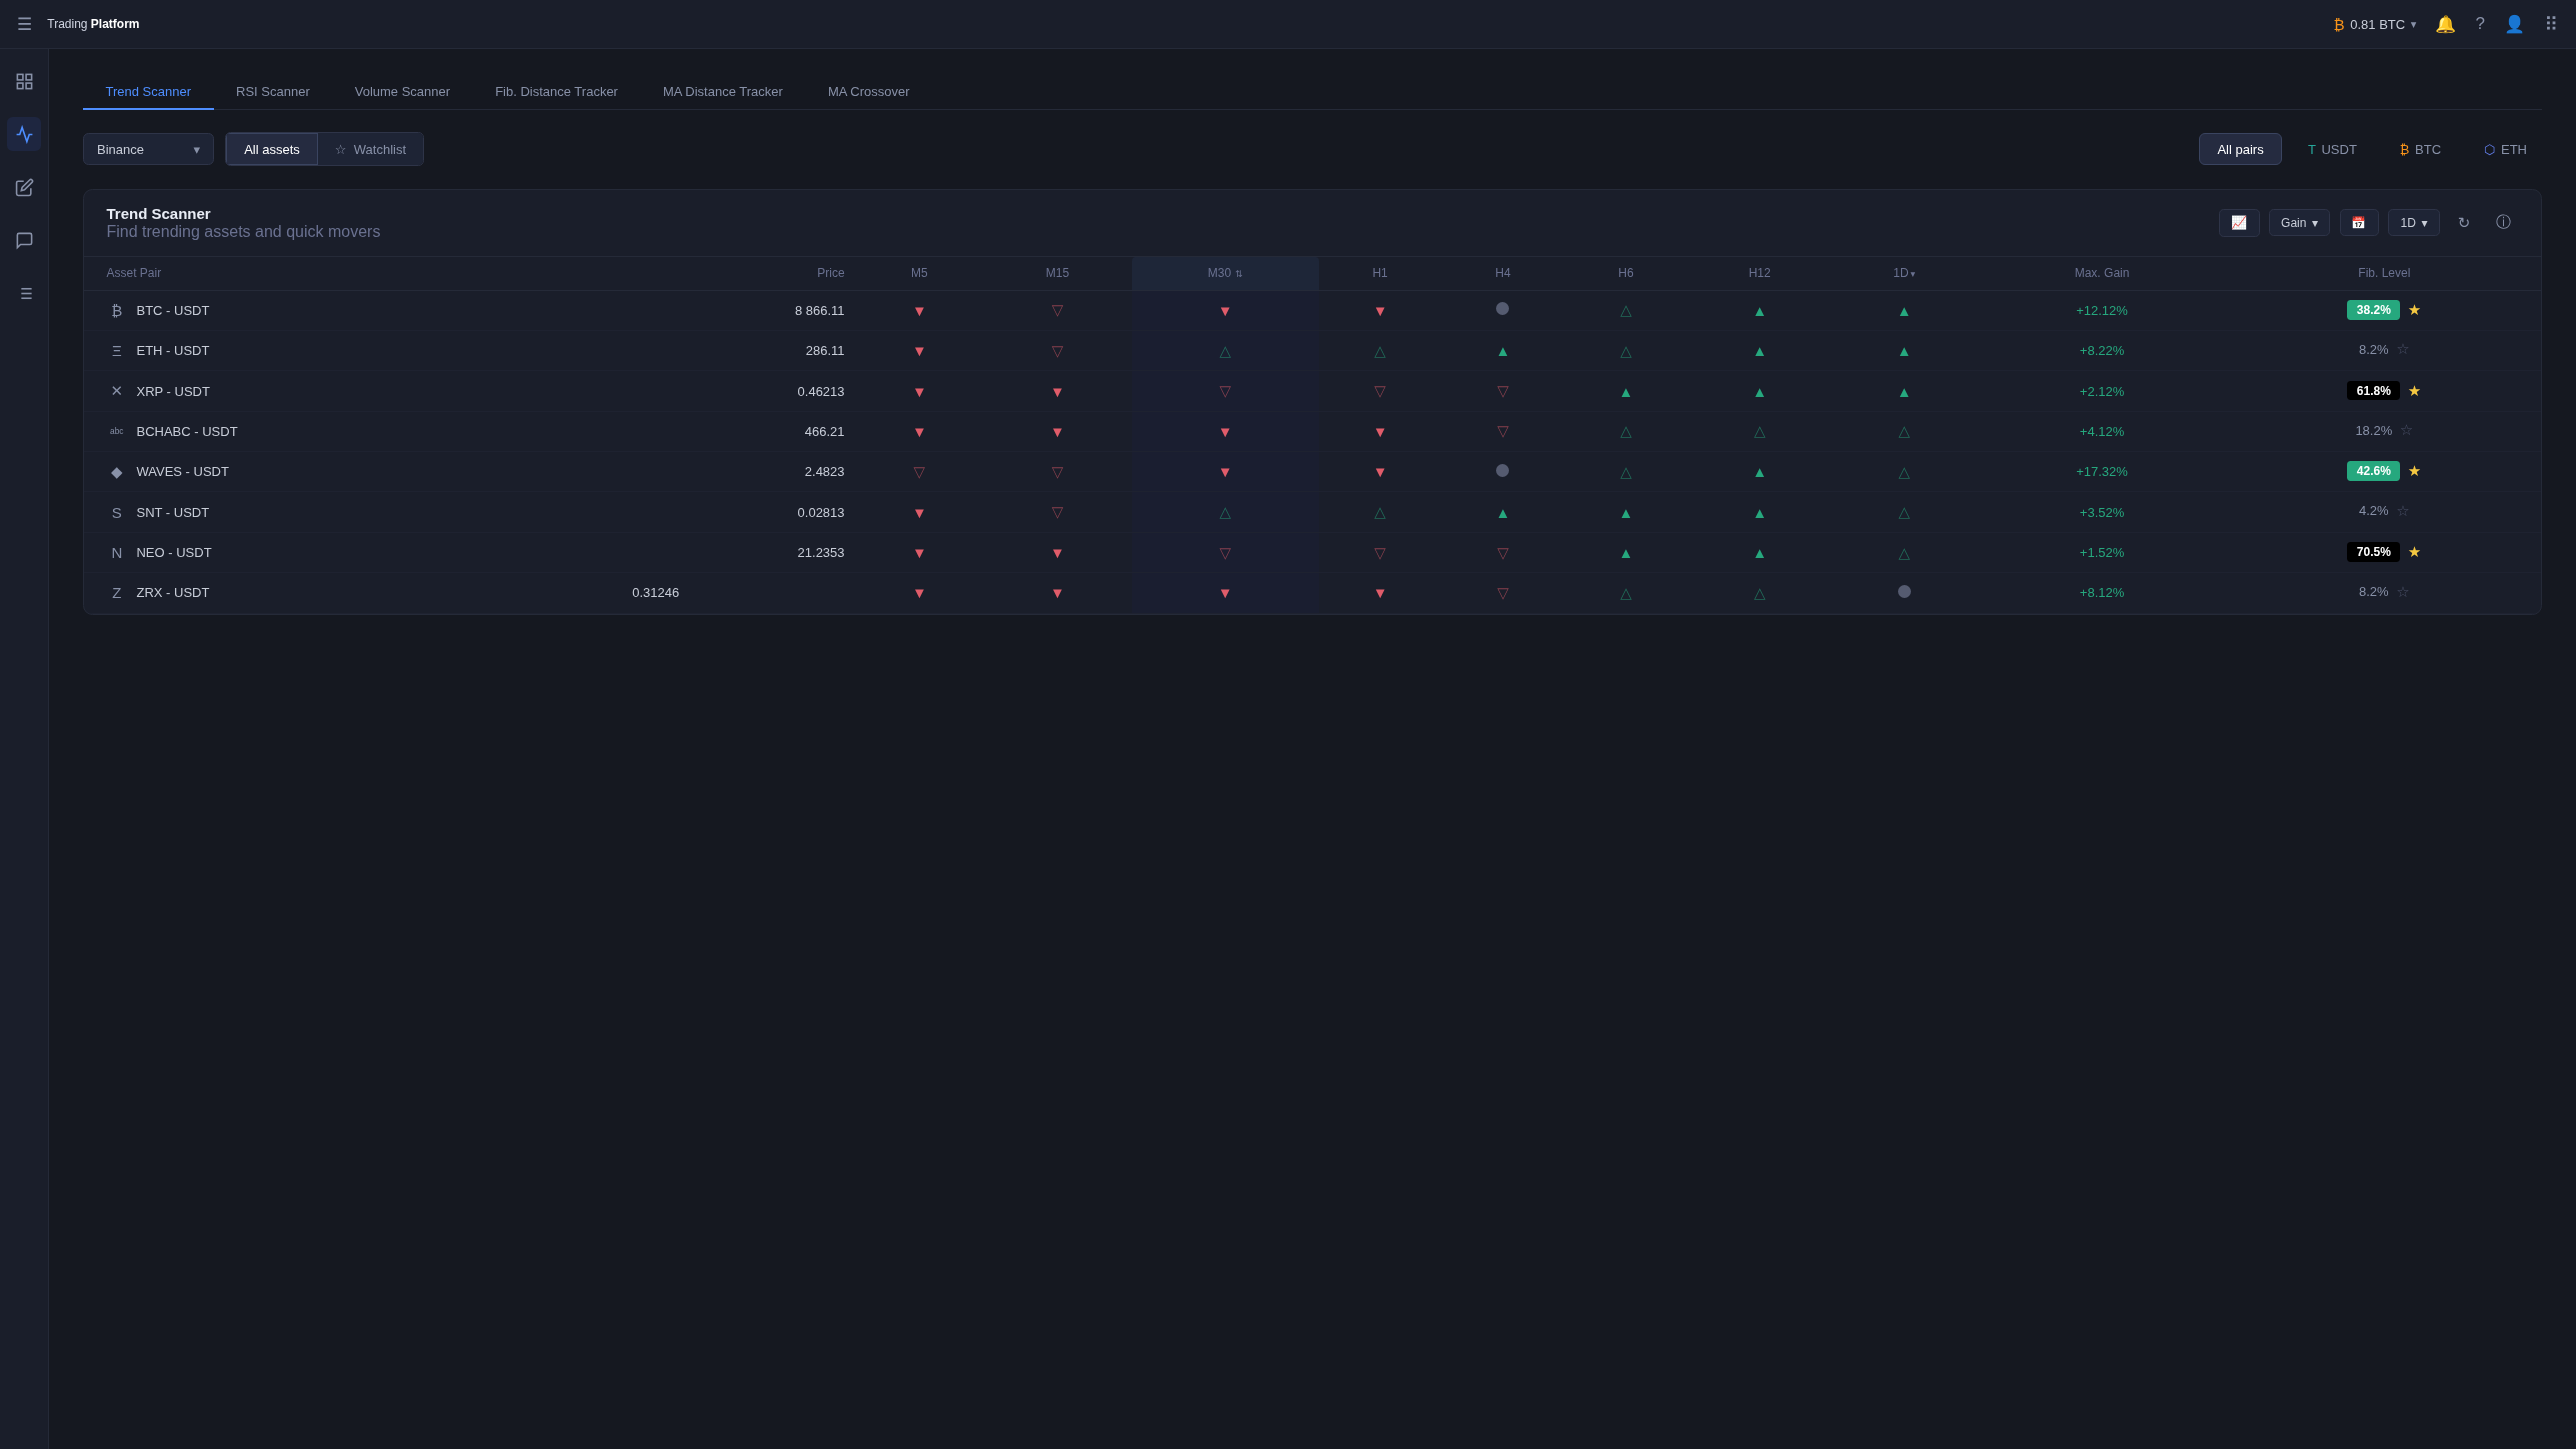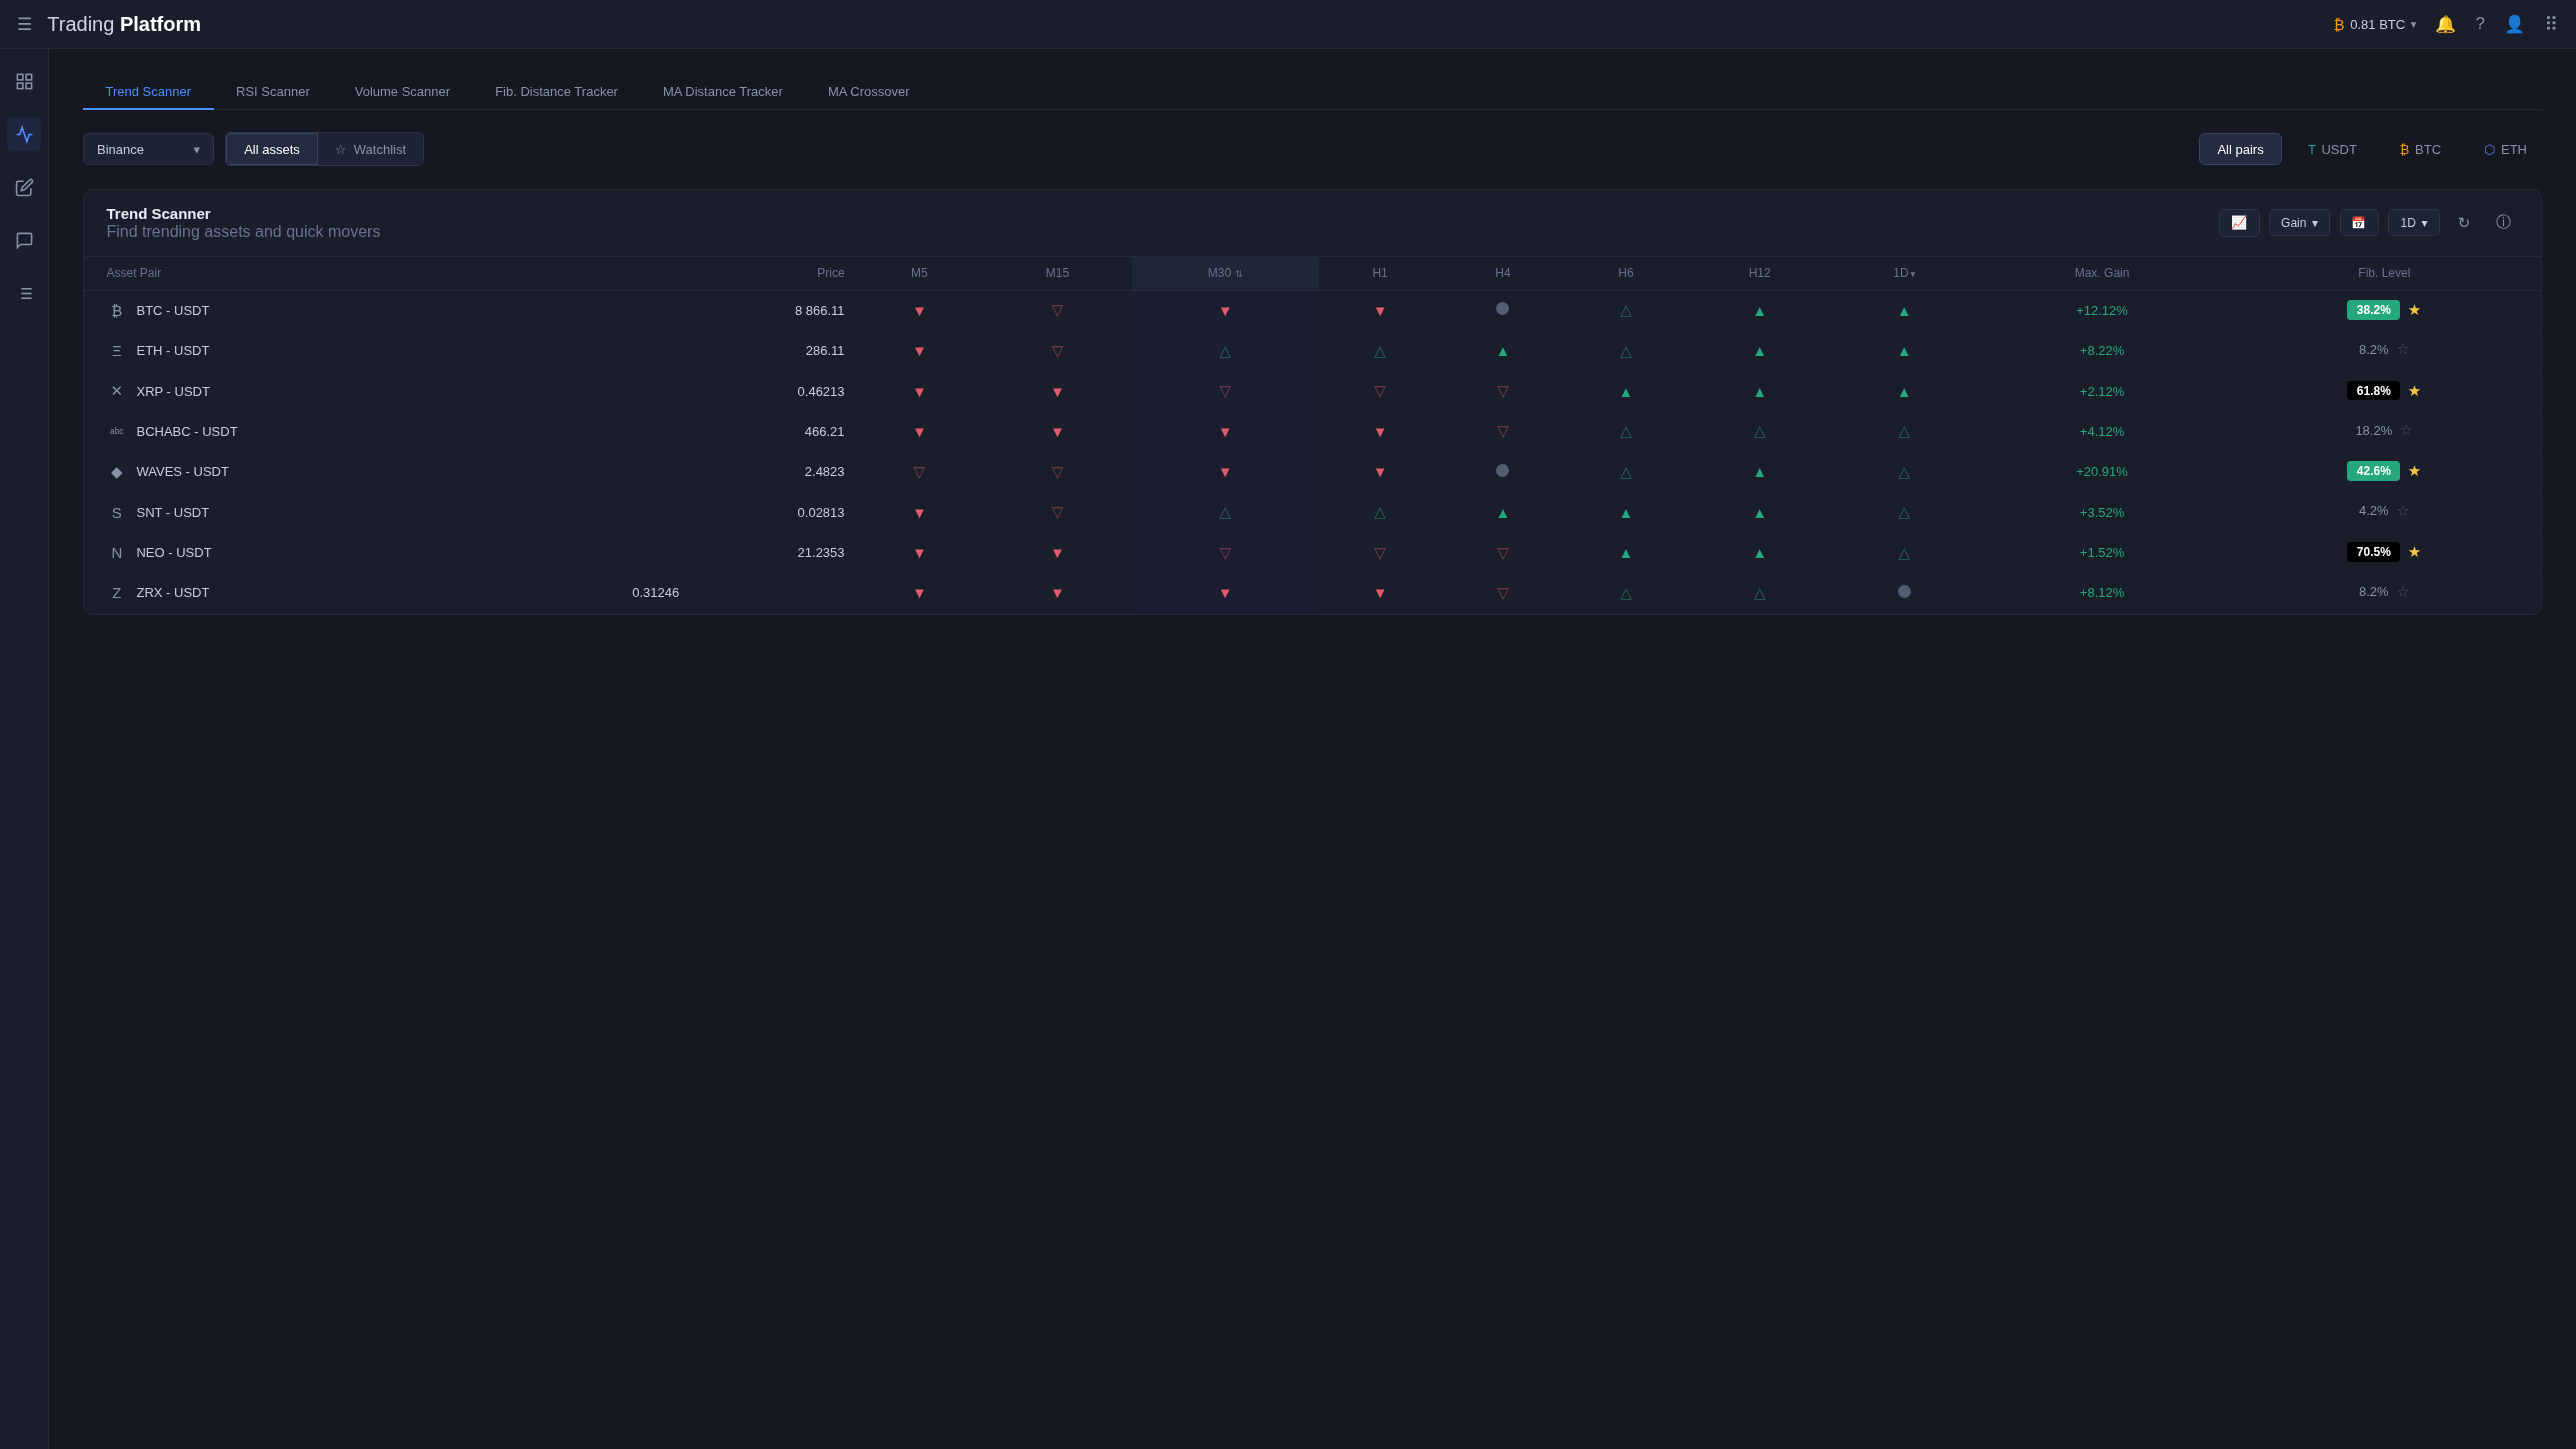--- a/index.html
+++ b/index.html
@@ -16,21 +16,21 @@
       display: flex;
       align-items: center;
       justify-content: space-between;
       background: #1a1e2a;
       height: 49px;
       padding: 0 17px;
       border-bottom: 0.9px solid #252a38;
     }
     .topnav-left { display: flex; align-items: center; gap: 15px; }
     .hamburger { font-size: 17px; cursor: pointer; color: #8891a8; }
-    .brand { font-size: 20px; color: #d0d5e2; font-weight: 400; }
+    .brand { font-size: 12px; color: #d0d5e2; font-weight: 400; }
     .brand b { font-weight: 700; color: #fff; }
     .topnav-right { display: flex; align-items: center; gap: 19px; }
     .btc-balance { display: flex; align-items: center; gap: 5.6px; font-size: 13px; color: #c8cdd8; }
     .btc-icon { color: #f7931a; font-size: 15px; }
     .nav-icon { color: #8891a8; font-size: 17px; cursor: pointer; }
 
     
     .layout { display: flex; height: calc(100vh - 49px); }
     .sidebar {
       width: 49px;
@@ -532,21 +532,21 @@
     </td>
     <td style="text-align:right;">2.4823</td>
     <td><span class="tri" style="color:#e05c6a;opacity:0.55;">▽</span></td>
     <td><span class="tri" style="color:#e05c6a;opacity:0.55;">▽</span></td>
     <td class="td-m30"><span class="tri tri-down-solid">▼</span></td>
     <td><span class="tri tri-down-solid">▼</span></td>
     <td><span class="tri-neutral"></span></td>
     <td><span class="tri" style="color:#26a87e;opacity:0.55;">△</span></td>
     <td><span class="tri tri-up-solid">▲</span></td>
     <td><span class="tri" style="color:#26a87e;opacity:0.55;">△</span></td>
-    <td class="gain-positive">+20.91%</td>
+    <td class="gain-positive">+17.32%</td>
     <td style="display:flex;align-items:center;justify-content:center;gap:7.5px;padding:9.4px 11.2px;">
       <span class="fib-badge fib-green">42.6%</span>
       <span class="star-filled">★</span>
     </td>
   </tr>
             <tr>
     <td>
       <div class="asset-cell">
         <span class="asset-icon" style="color:#8891a8;">S</span>
         <span class="asset-name">SNT - USDT</span>

